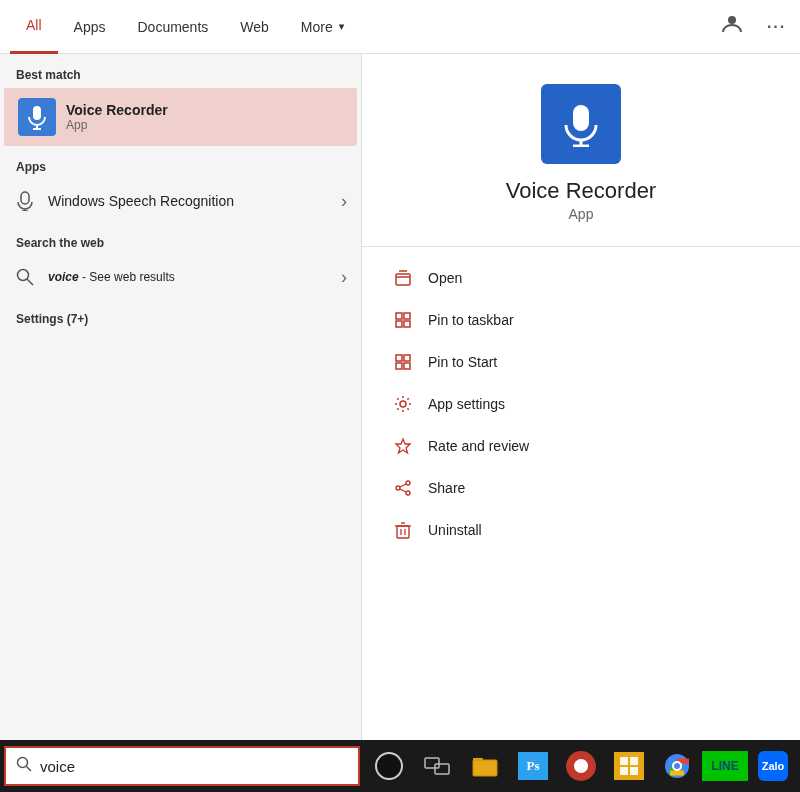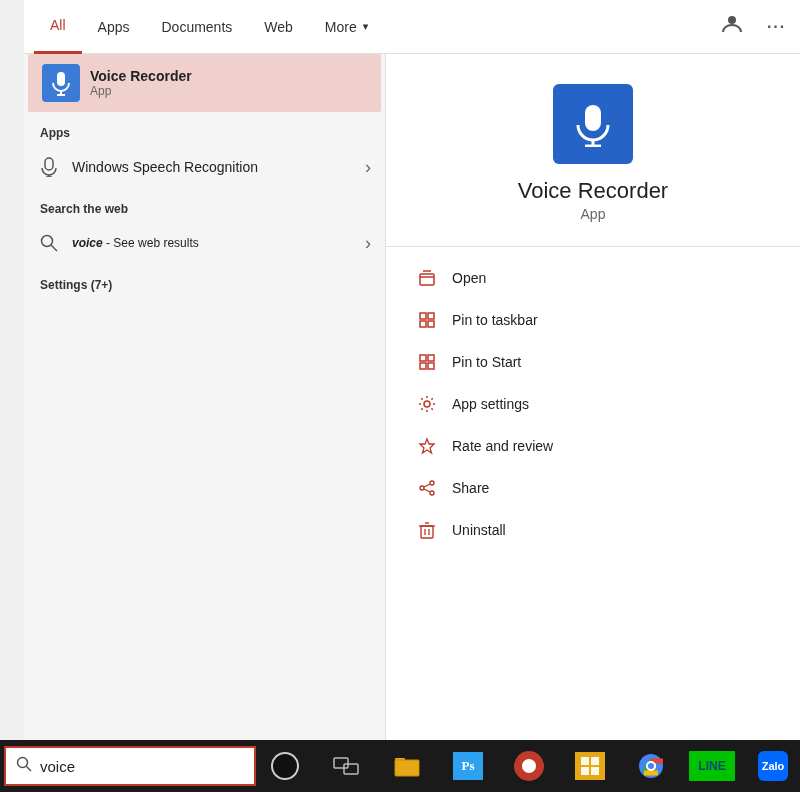--- a/index.html
+++ b/index.html
@@ -253,41 +253,41 @@
       font-size: 15px;
       color: #222;
       flex: 1;
       border: none;
       outline: none;
       background: transparent;
     }
     .taskbar-apps {
       display: flex;
       align-items: center;
-      gap: 15px;
+      gap: 2px;
       margin-left: 4px;
     }
     .taskbar-btn {
       width: 46px;
       height: 46px;
       display: flex;
       align-items: center;
       justify-content: center;
       cursor: pointer;
       border-radius: 2px;
       font-size: 22px;
     }
 
     
     .chevron::after { content: '›'; font-size: 18px; }
   </style>
 </head>
 <body>
 
-<div style="position:relative; width:800px; height:792px;padding-left:24px;">
+<div style="position:relative; width:800px; height:792px;">
 
   <div class="top-nav">
     <div class="nav-tab active">
       <span>All</span>
     </div>
     <div class="nav-tab">
       <span>Apps</span>
     </div>
     <div class="nav-tab">
       <span>Documents</span>
@@ -308,20 +308,21 @@
         </svg>
       </div>
       <div class="nav-icon-btn" style="letter-spacing:1px; font-weight:700; font-size:16px;">···</div>
     </div>
   </div>
 
   <div class="main-container">
 
     <div class="left-panel">
 
+      <div class="section-label">Best match</div>
 
       <div class="best-match-item">
         <div class="app-icon-box">
           <svg width="26" height="26" viewBox="0 0 26 26" fill="none" xmlns="http://www.w3.org/2000/svg">
             <rect x="9" y="2" width="8" height="14" rx="4" fill="white"></rect>
             <path d="M5 13c0 4.4 3.6 8 8 8s8-3.6 8-8" stroke="white" stroke-width="2" fill="none"></path>
             <line x1="13" y1="21" x2="13" y2="25" stroke="white" stroke-width="2"></line>
             <line x1="9" y1="25" x2="17" y2="25" stroke="white" stroke-width="2"></line>
           </svg>
         </div>

